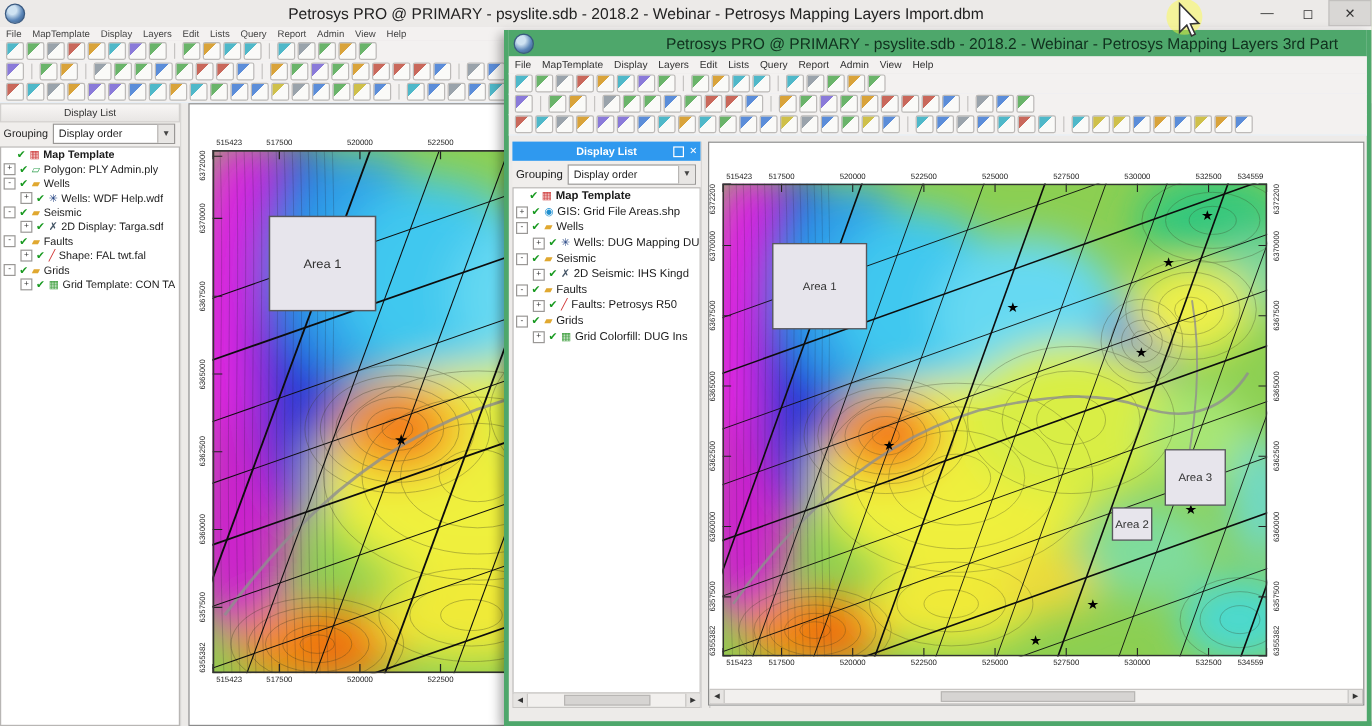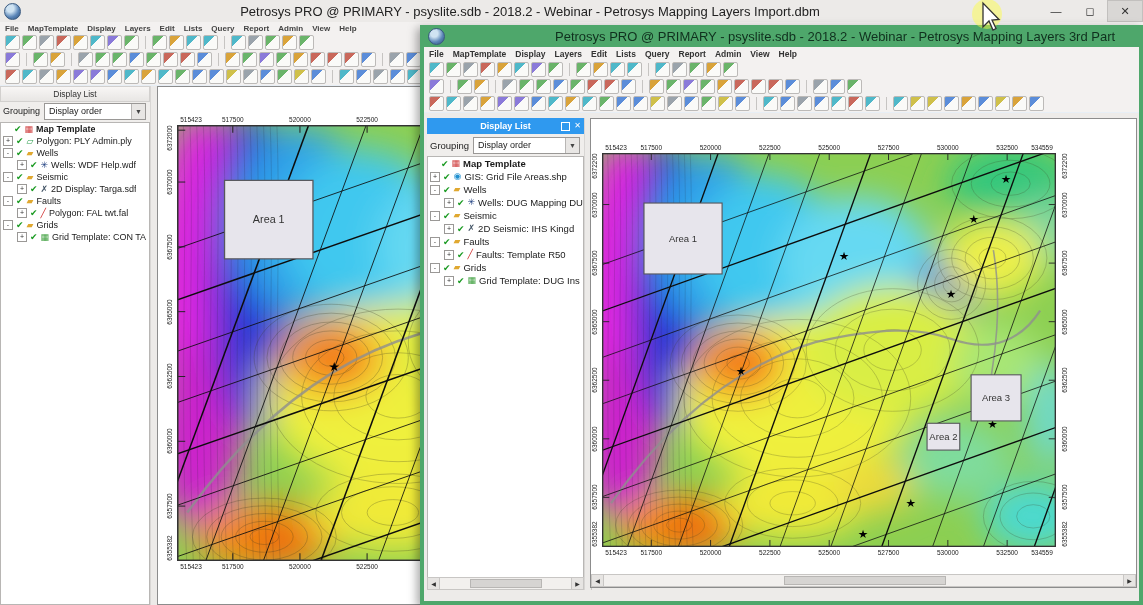--- a/index.html
+++ b/index.html
@@ -19,21 +19,21 @@
   .title{flex:1;text-align:center;font-size:13px;color:#222;white-space:nowrap;overflow:hidden;}
   #front .title{color:#10301e;text-align:left;padding-left:110px;}
   .wctrls{display:flex;align-items:center;height:100%;margin-left:auto;flex:0 0 auto;}
   .wbtn{width:34px;height:20px;display:flex;align-items:center;justify-content:center;
         font-size:11px;color:#333;}
   .wbtn.close{background:#d9d7d5;border:1px solid #c2c0be;}
   .menubar{position:absolute;left:0;right:0;display:flex;gap:9px;align-items:center;
            padding-left:5px;background:#f3f1f0;border-bottom:1px solid #e2e0de;}
   #back .menubar{top:22px;height:12px;font-size:8px;color:#444;}
   #front .menubar{top:22px;height:14px;font-size:8.5px;color:#333;}
-  .menu-item{white-space:nowrap;font-weight:bold;}
+  .menu-item{white-space:nowrap;}
   .tbrow{position:absolute;left:0;right:0;height:17px;display:flex;align-items:center;
          padding-left:4px;background:#f3f1f0;border-bottom:1px solid #e7eef5;}
   .tbi{width:13px;height:13px;border:1px solid #bcbab8;border-radius:2px;margin:0 1px;flex:0 0 auto;}
   .sep{width:1px;height:13px;background:#c6c4c2;margin:0 5px;flex:0 0 auto;}
   .dock{position:absolute;background:#f0eeec;}
   .dock-header{position:absolute;left:0;right:0;top:0;display:flex;align-items:center;justify-content:center;}
   #back .dock-header{height:14px;background:linear-gradient(#f8f6f5,#e8e6e4);border:1px solid #d2d0ce;
                      font-size:8.5px;color:#333;}
   #front .dock-header{height:16px;background:#2f99ef;color:#fff;font-size:9px;font-weight:bold;}
   .dh-btns{position:absolute;right:3px;top:0;height:100%;display:flex;align-items:center;gap:4px;}
@@ -239,21 +239,21 @@
         <div class="trow" style="padding-left: 2px;">
           <span class="texp">-</span>
           <span class="tchk">✔</span>
           <span class="ticn" style="color: rgb(224, 168, 48);">▰</span>
           <span class="tlab">Faults</span>
         </div>
         <div class="trow" style="padding-left: 16px;">
           <span class="texp">+</span>
           <span class="tchk">✔</span>
           <span class="ticn" style="color: rgb(208, 48, 48);">╱</span>
-          <span class="tlab">Polygon: FAL twt.fal</span>
+          <span class="tlab">Shape: FAL twt.fal</span>
         </div>
         <div class="trow" style="padding-left: 2px;">
           <span class="texp">-</span>
           <span class="tchk">✔</span>
           <span class="ticn" style="color: rgb(224, 168, 48);">▰</span>
           <span class="tlab">Grids</span>
         </div>
         <div class="trow" style="padding-left: 16px;">
           <span class="texp">+</span>
           <span class="tchk">✔</span>
@@ -608,33 +608,33 @@
         <div class="trow" style="padding-left: 2px;">
           <span class="texp">-</span>
           <span class="tchk">✔</span>
           <span class="ticn" style="color: rgb(224, 168, 48);">▰</span>
           <span class="tlab">Faults</span>
         </div>
         <div class="trow" style="padding-left: 16px;">
           <span class="texp">+</span>
           <span class="tchk">✔</span>
           <span class="ticn" style="color: rgb(208, 48, 48);">╱</span>
-          <span class="tlab">Faults: Template R50</span>
+          <span class="tlab">Faults: Petrosys R50</span>
         </div>
         <div class="trow" style="padding-left: 2px;">
           <span class="texp">-</span>
           <span class="tchk">✔</span>
           <span class="ticn" style="color: rgb(224, 168, 48);">▰</span>
           <span class="tlab">Grids</span>
         </div>
         <div class="trow" style="padding-left: 16px;">
           <span class="texp">+</span>
           <span class="tchk">✔</span>
           <span class="ticn" style="color: rgb(64, 160, 64);">▦</span>
-          <span class="tlab">Grid Template: DUG Ins</span>
+          <span class="tlab">Grid Colorfill: DUG Ins</span>
         </div>
       </div>
     <div class="hscroll" style="left:0;right:0;bottom:0">
       <span class="hs-btn">◀</span>
       <span class="hs-thumb"></span>
       <span class="hs-btn r">▶</span>
     </div>
   </div>
   <div class="vsplit" style="left:160px;top:93px;width:6px;height:472px"></div>
 

